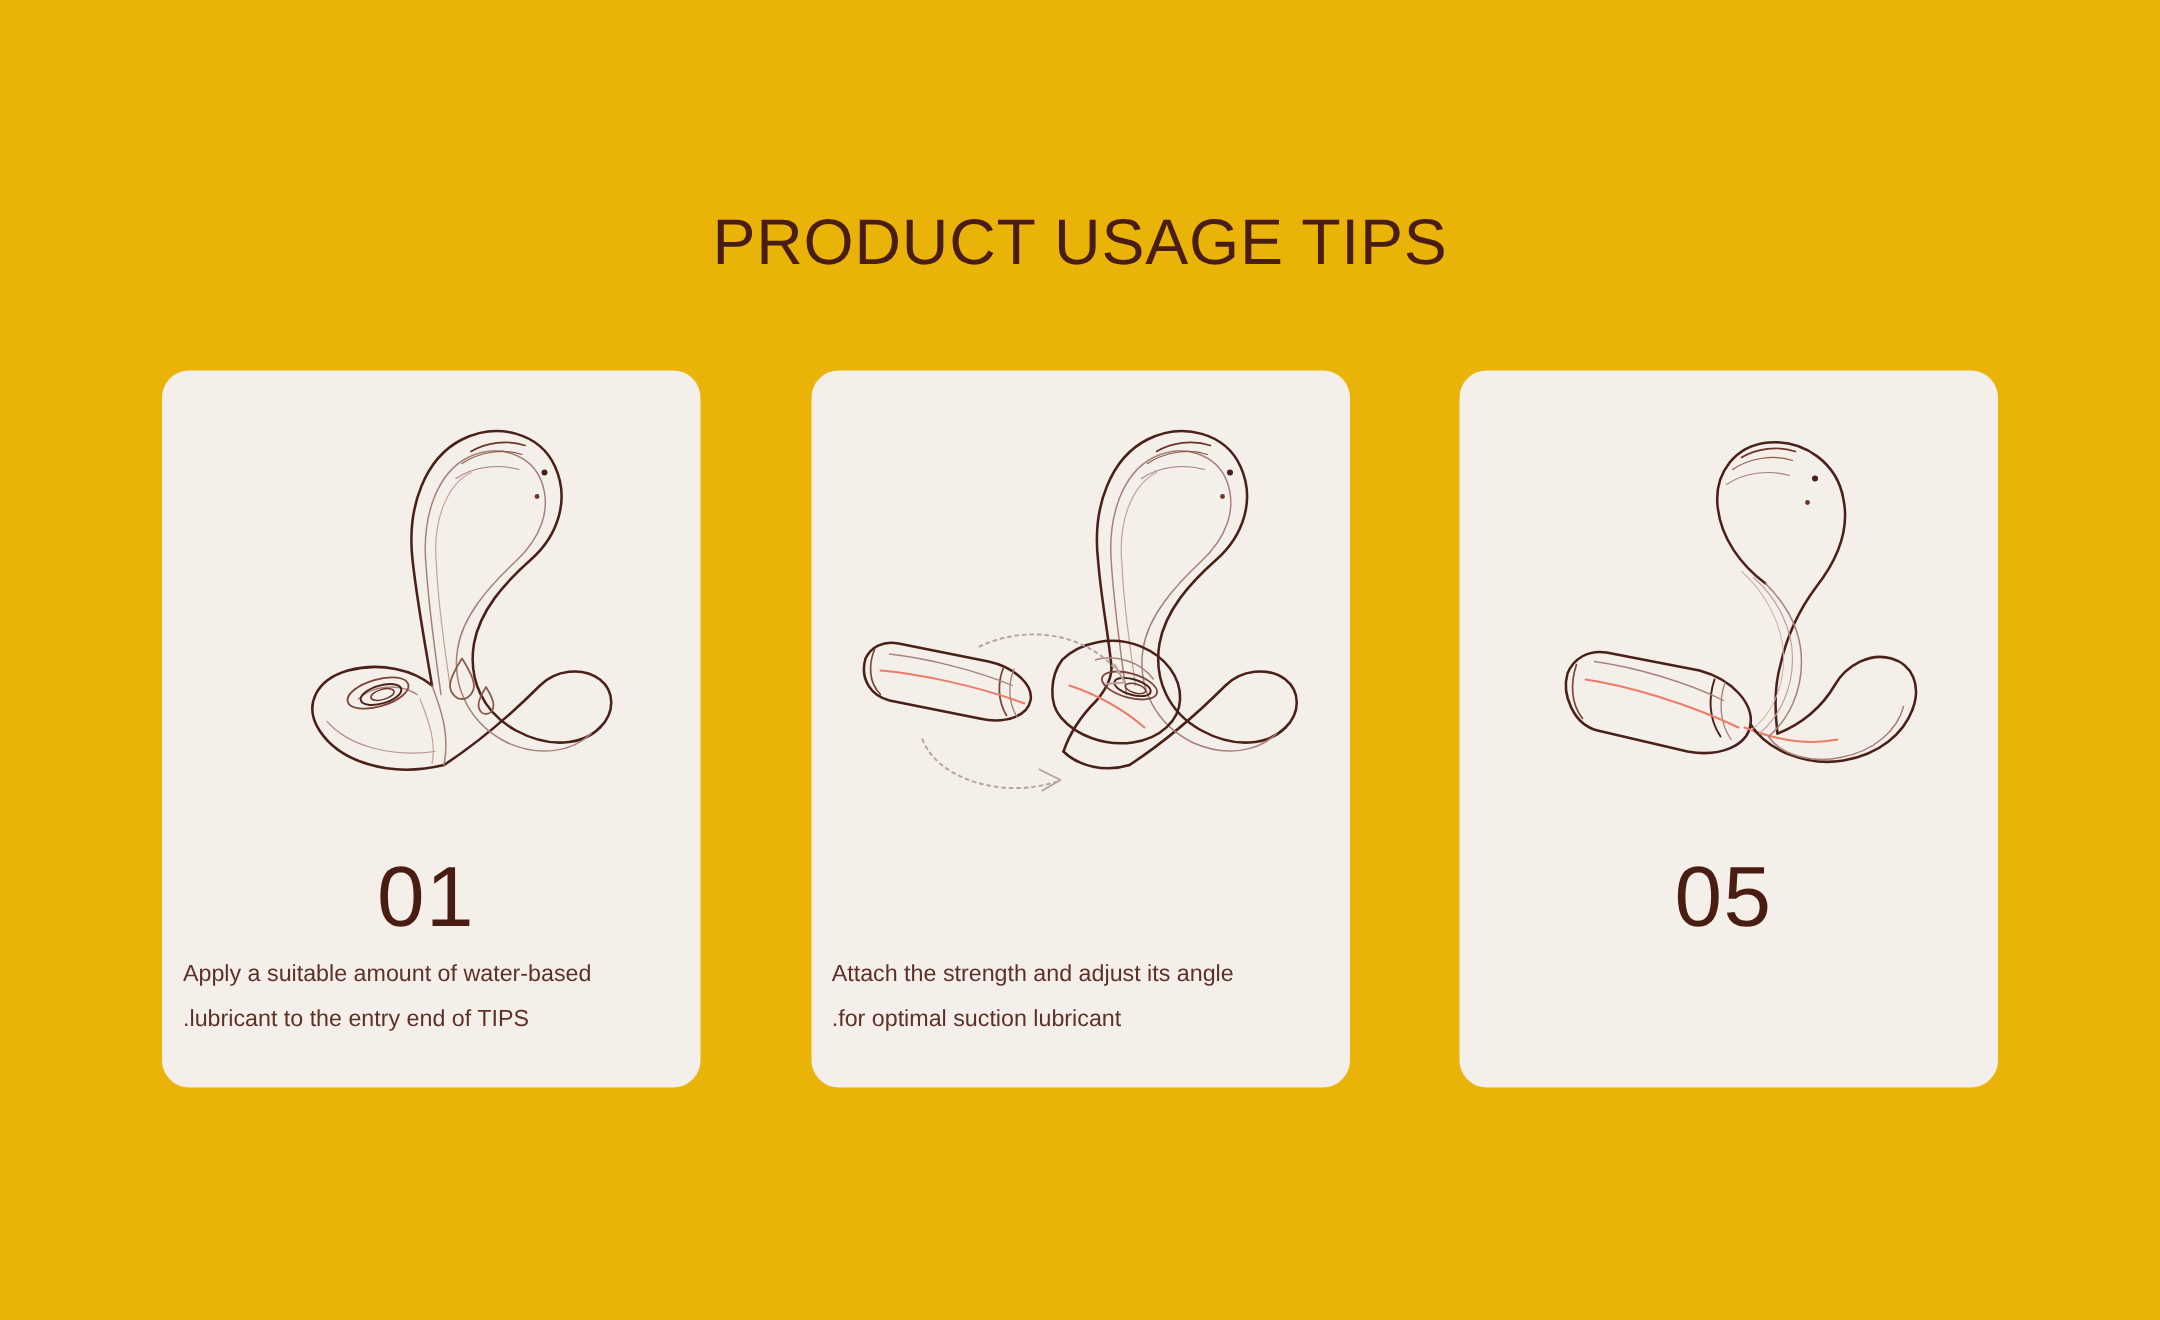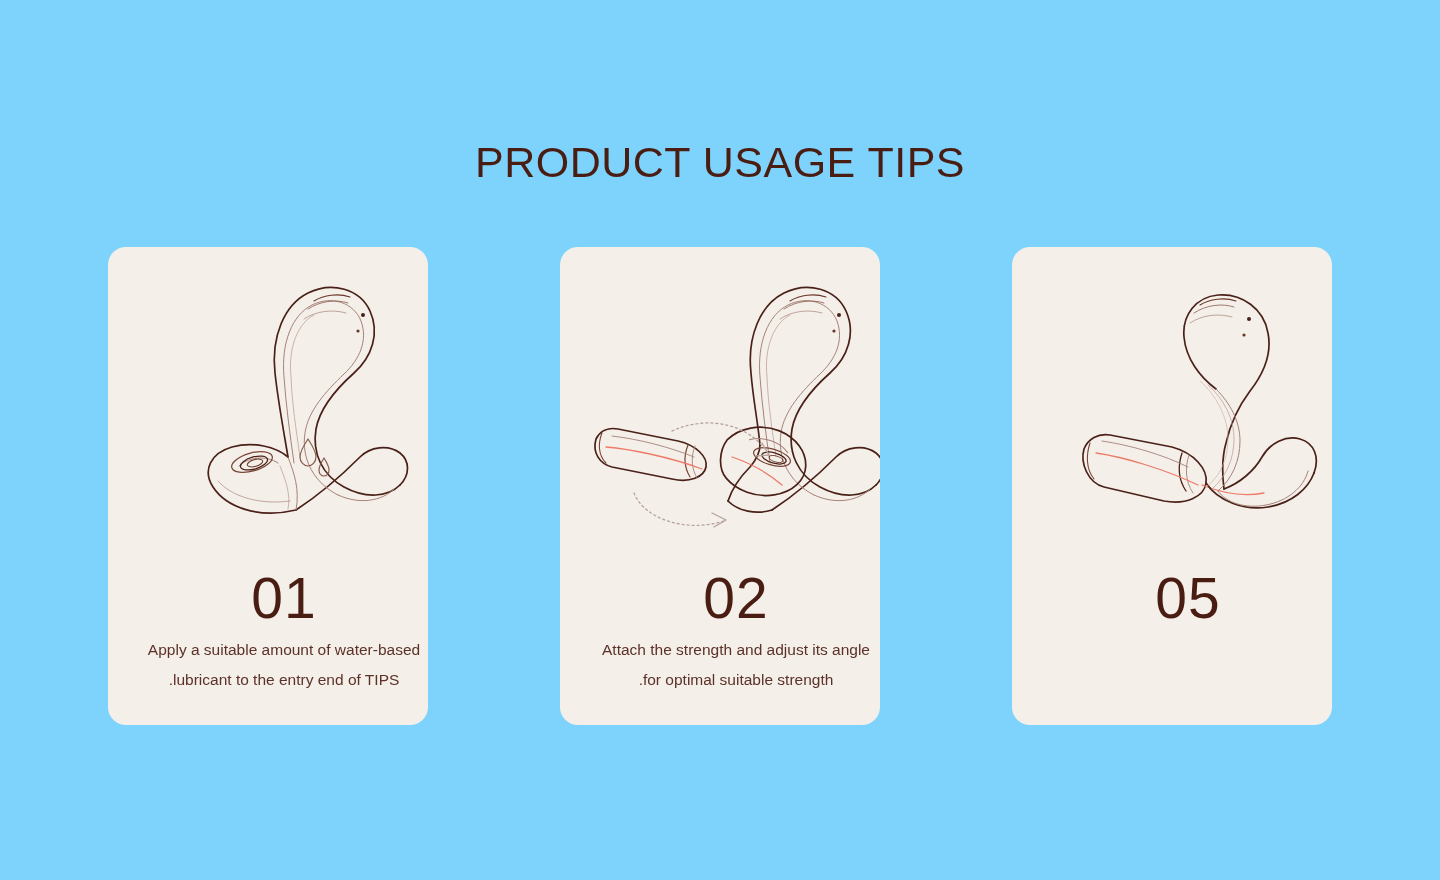--- a/index.html
+++ b/index.html
@@ -11,21 +11,21 @@
     width: 1440px;
     height: 880px;
     font-family: "Liberation Sans", sans-serif;
     -webkit-font-smoothing: antialiased;
     overflow: hidden;
   }
   .page {
     position: relative;
     width: 1440px;
     height: 880px;
-    background: #7dd3fc;
+    background: #eab308;
   }
 
   
   .page-title {
     position: absolute;
     left: 0;
     top: 136px;
     width: 1440px;
     text-align: center;
     font-size: 43px;
@@ -46,20 +46,21 @@
     display: flex;
     justify-content: space-between;
   }
   .card {
     position: relative;
     width: 320px;
     height: 478px;
     background: #f4efe9;
     border-radius: 18px;
     overflow: hidden;
+    padding-left: 39px;
   }
 
   .illus {
     position: absolute;
     left: 0;
     top: 10px;
     width: 352px;
     height: 300px;
     display: block;
   }
@@ -75,21 +76,20 @@
     color: #4a1d12;
     line-height: 66px;
     letter-spacing: 1px;
   }
 
   .step-desc {
     position: absolute;
     left: 14px;
     top: 388px;
     width: 324px;
-    text-align: center;
     font-size: 15.5px;
     font-weight: 400;
     color: #5c3228;
     line-height: 30px;
   }
   .step-desc .line {
     display: block;
     white-space: nowrap;
   }
 </style>
@@ -204,25 +204,24 @@
 
           <path d="M52 179 C78 182 110 190 134 200" stroke="#a58279" stroke-width="0.9"></path>
 
           <path d="M112 174 C146 158 188 166 208 196" stroke="#b6a39c" stroke-width="1.3" stroke-dasharray="2 3"></path>
           <path d="M202 186 L209 198 L196 199" stroke="#b6a39c" stroke-width="1.3"></path>
           <path d="M74 236 C84 262 126 276 164 264" stroke="#b6a39c" stroke-width="1.3" stroke-dasharray="2 3"></path>
           <path d="M152 256 L166 263 L154 270" stroke="#b6a39c" stroke-width="1.3"></path>
         </g>
       </svg>
 
-      <div class="step-number">02</div>
 
       <div class="step-desc">
         <span class="line">Attach the strength and adjust its angle</span>
-        <span class="line">.for optimal suitable strength</span>
+        <span class="line">.for optimal suction lubricant</span>
       </div>
     </div>
 
     <div class="card">
 
       <svg class="illus" viewBox="0 0 352 300">
         <g fill="none" stroke-linecap="round" stroke-linejoin="round">
 
           <path d="M72 192 C76 182 86 176 98 178 L160 190
                    C182 196 196 212 194 226 C192 240 174 248 152 244

